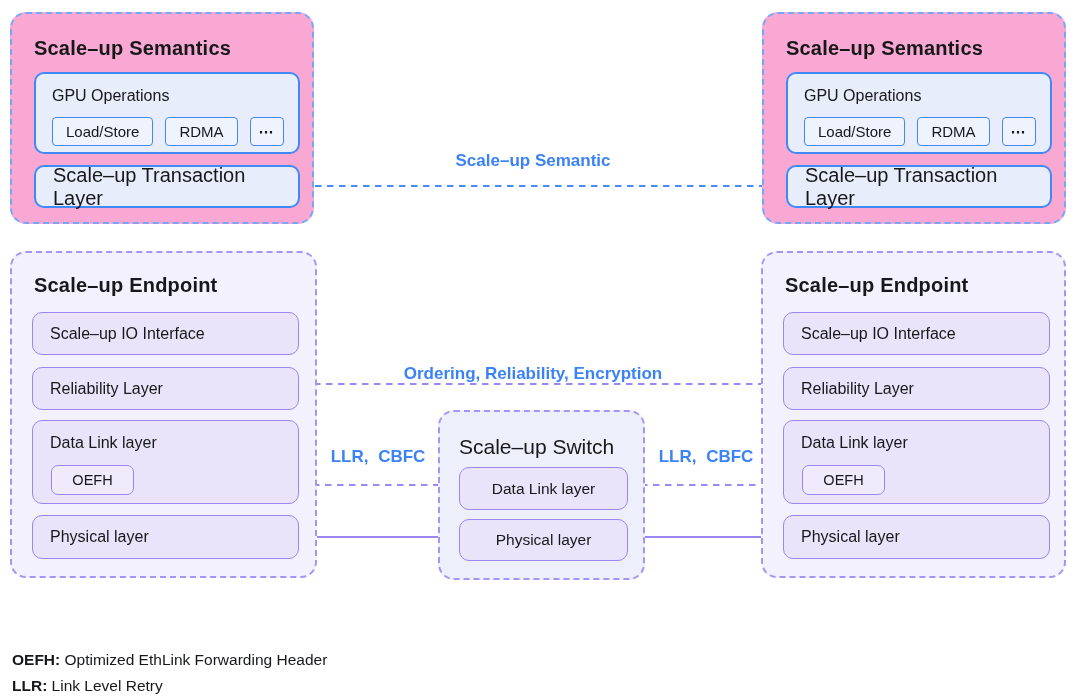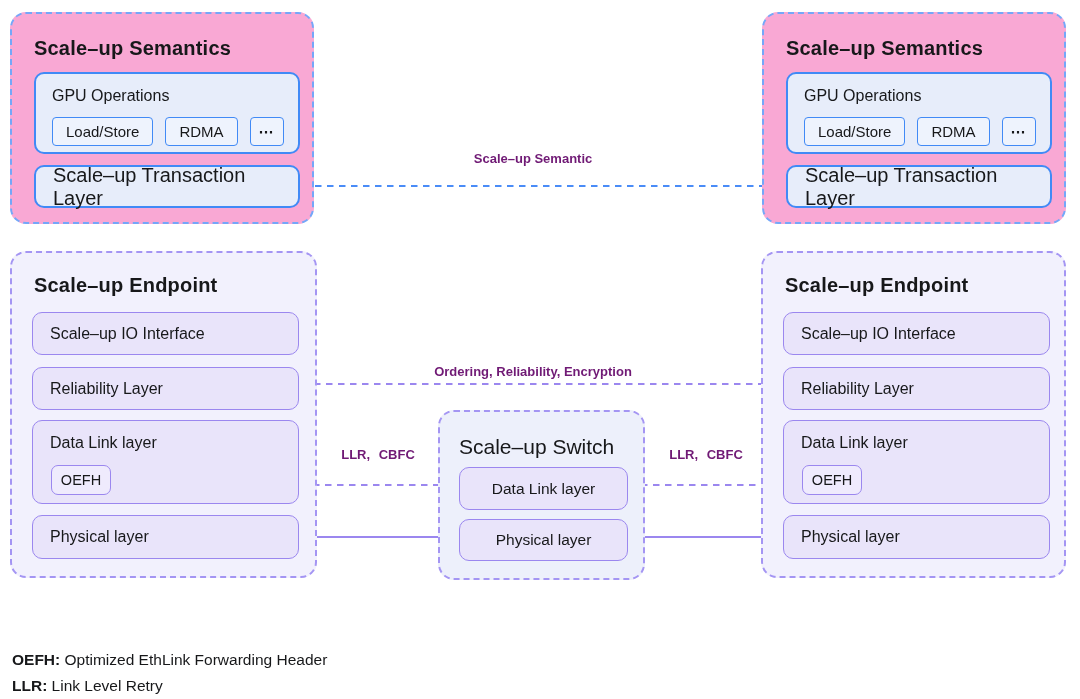--- a/index.html
+++ b/index.html
@@ -31,29 +31,29 @@
 
   
   .purple-row {
     position:absolute; box-sizing:border-box; border:1.8px solid #9b87ef; background:#e9e4fa;
     border-radius:10px; font-size:16px; white-space:nowrap;
   }
   .row-center { display:flex; align-items:center; justify-content:center; font-size:15.5px; }
   .row-left   { display:flex; align-items:center; padding-left:17px; }
   .dl-label { position:absolute; left:17px; top:13px; font-size:16px; }
   .oefh-chip {
-    position:absolute; left:18px; top:44px; width:60px; height:30px; box-sizing:border-box;
+    position:absolute; left:18px; top:44px; width:83px; height:30px; box-sizing:border-box;
     border:1.6px solid #9b87ef; background:#efebfd; border-radius:7px;
     display:flex; align-items:center; justify-content:center; font-size:14.5px;
   }
 
   
   .arrow-label {
-    position:absolute; transform:translateX(-50%); font-size:13px; font-weight:700;
-    white-space:nowrap; color:#701a75;
+    position:absolute; transform:translateX(-50%); font-size:17px; font-weight:700;
+    white-space:nowrap; color:#3b82f6;
   }
   .wide-comma { word-spacing:5px; }
 
   
   .legend { position:absolute; left:12px; top:611px;margin-top:36px; }
   .legend-line { font-size:15.5px; line-height:25.6px; white-space:nowrap; }
   .legend-term { font-weight:700; }
 </style>
 </head>
 <body>

